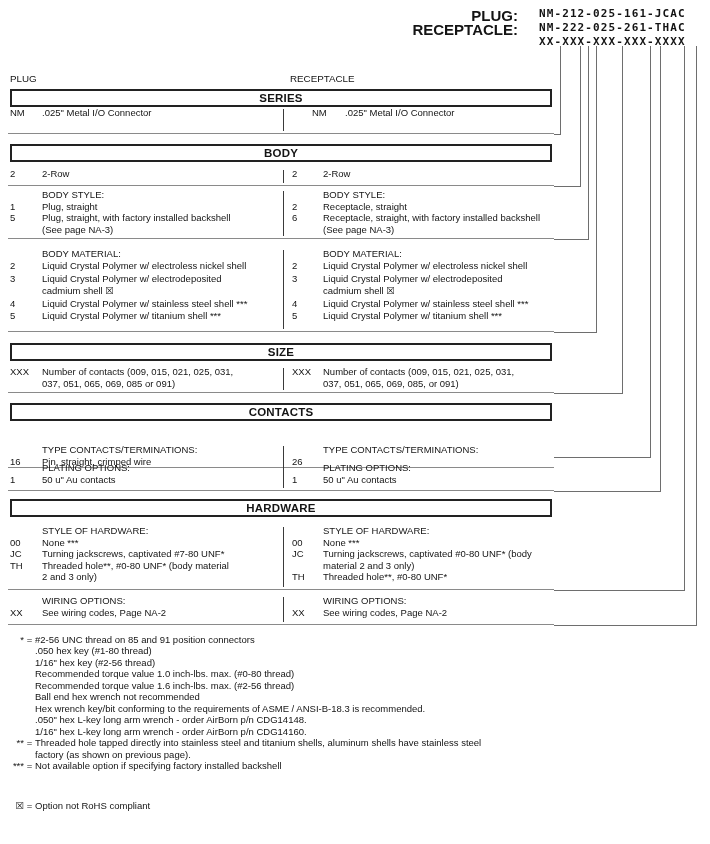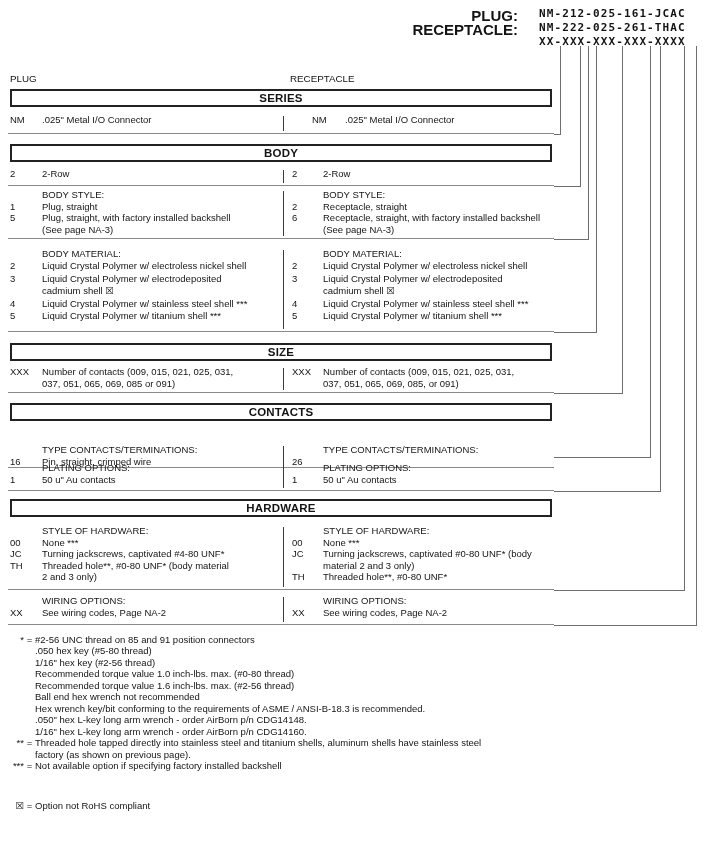--- a/index.html
+++ b/index.html
@@ -72,21 +72,21 @@
 <div class="hline" style="left:554px;top:393px;width:69px;"></div>
 <div class="hline" style="left:554px;top:457px;width:97px;"></div>
 <div class="hline" style="left:554px;top:491px;width:107px;"></div>
 <div class="hline" style="left:554px;top:590px;width:131px;"></div>
 <div class="hline" style="left:554px;top:625px;width:143px;"></div>
 
 <span class="col-label" style="left:10px;top:73px;">PLUG</span>
 <span class="col-label" style="left:290px;top:73px;">RECEPTACLE</span>
 
 <div class="hdrbox" style="top:89px;">SERIES</div>
-<div class="block" style="top:107px;height:27px;padding-top:7px;">
+<div class="block" style="top:107px;height:27px;">
   <div class="half l">
     <div class="opt">
       <span class="code">NM</span>
       <span class="desc">.025" Metal I/O Connector</span>
     </div>
   </div>
   <div class="vdiv"></div>
   <div class="half r sr">
     <div class="opt">
       <span class="code">NM</span>
@@ -268,21 +268,21 @@
     <div class="opt">
         <span class="code"></span>
         <span class="desc">STYLE OF HARDWARE:</span>
       </div>
     <div class="opt">
       <span class="code">00</span>
       <span class="desc">None ***</span>
     </div>
     <div class="opt">
       <span class="code">JC</span>
-      <span class="desc">Turning jackscrews, captivated #4-80 UNF*</span>
+      <span class="desc">Turning jackscrews, captivated #7-80 UNF*</span>
     </div>
     <div class="opt">
       <span class="code">TH</span>
       <span class="desc">Threaded hole**, #0-80 UNF* (body material
 2 and 3 only)</span>
     </div>
   </div>
   <div class="vdiv"></div>
   <div class="half r">
     <div class="opt">
@@ -330,21 +330,21 @@
 
 <div class="fnotes">
   <div class="fn">
       <span class="m">*</span>
       <span class="e">=</span>
       <span class="t">#2-56 UNC thread on 85 and 91 position connectors</span>
     </div>
   <div class="fn">
       <span class="m"></span>
       <span class="e"></span>
-      <span class="t">.050 hex key (#5-80 thread)</span>
+      <span class="t">.050 hex key (#1-80 thread)</span>
     </div>
   <div class="fn">
       <span class="m"></span>
       <span class="e"></span>
       <span class="t">1/16" hex key (#2-56 thread)</span>
     </div>
   <div class="fn">
       <span class="m"></span>
       <span class="e"></span>
       <span class="t">Recommended torque value 1.0 inch-lbs. max. (#0-80 thread)</span>

